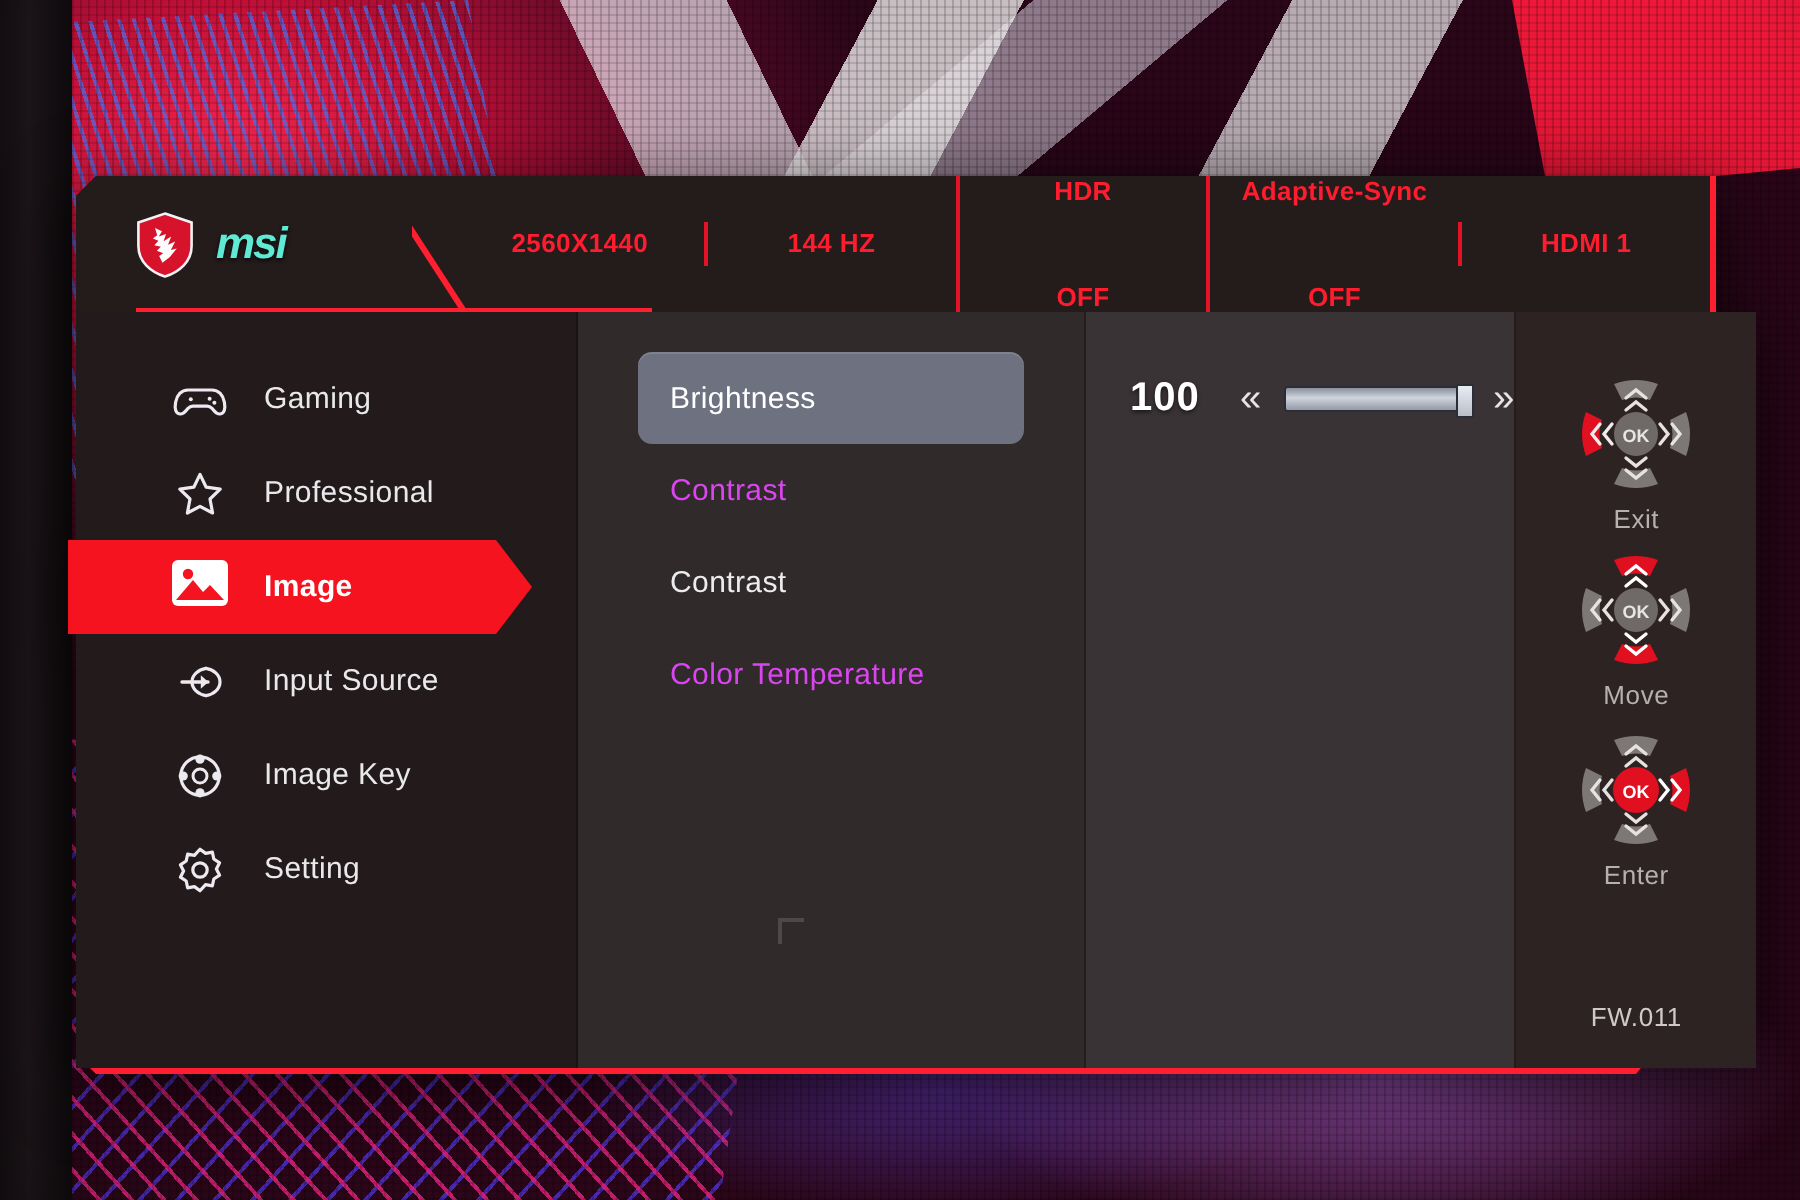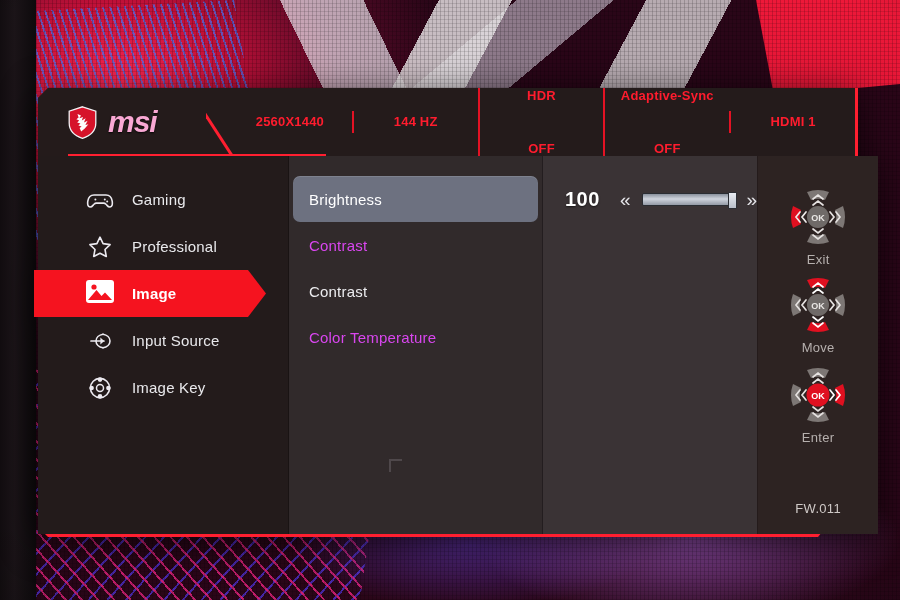--- a/index.html
+++ b/index.html
@@ -101,21 +101,21 @@
     background:#241b1b;
     clip-path:polygon(10px 0, 100% 0, 100% 100%, 0 100%, 0 10px);
     display:flex;align-items:stretch;
   }
   .hdr-logo{
     width:190px;display:flex;align-items:center;gap:11px;padding-left:30px;
     box-sizing:border-box;
   }
   .msi-shield{width:29px;height:33px;flex:0 0 auto;}
   .msi-word{
-    font-size:30px;font-weight:bold;font-style:italic;color:#f9a8d4;
+    font-size:22px;font-weight:bold;font-style:italic;color:#5eead4;
     letter-spacing:-1px;line-height:1;
     text-shadow:0 1px 2px rgba(0,0,0,.8);
   }
   .hdr-stats{flex:1;display:flex;align-items:center;}
   .hdr-stat{
     flex:1;text-align:center;color:#ff1c2e;font-size:13px;line-height:1.32;
     font-weight:600;letter-spacing:.2px;
     border-left:2px solid #e31224;
     padding:2px 0;
     align-self:center;
@@ -175,21 +175,21 @@
     clip-path:polygon(0 0,214px 0,232px 50%,214px 100%,0 100%);
     box-shadow:0 1px 5px rgba(0,0,0,.4);
   }
   .side-item .si-ico,.side-item .si-lbl{position:relative;z-index:1;}
   .img-ico-box{
     width:28px;height:23px;background:#fff;border-radius:3px;position:relative;overflow:hidden;
   }
 
   
   .mid-item{
-    height:46px;margin:0 4px;display:flex;align-items:center;
+    height:46px;margin:0 30px;display:flex;align-items:center;
     padding-left:16px;box-sizing:border-box;border-radius:7px;
     color:#ececef;font-size:15px;letter-spacing:.2px;
   }
   .mid-item.sel{background:#6d7180;color:#fff;box-shadow:inset 0 1px 0 rgba(255,255,255,.12);}
   .mid-item.dim{color:#d946ef;}
   .mid-corner{
     position:absolute;left:100px;bottom:62px;width:11px;height:11px;
     border-left:2px solid #5a5256;border-top:2px solid #5a5256;opacity:.75;
   }
 
@@ -328,20 +328,27 @@
           <circle cx="14" cy="14" r="9.6" fill="none" stroke="#eceaf0" stroke-width="1.6"></circle>
           <circle cx="14" cy="14" r="3.5" fill="none" stroke="#eceaf0" stroke-width="1.5"></circle>
           <circle cx="14" cy="5.6" r="2.3" fill="#eceaf0"></circle>
           <circle cx="14" cy="22.4" r="2.3" fill="#eceaf0"></circle>
           <circle cx="5.6" cy="14" r="2.3" fill="#eceaf0"></circle>
           <circle cx="22.4" cy="14" r="2.3" fill="#eceaf0"></circle>
         </svg>
         <span class="si-lbl">Image Key</span>
       </div>
 
+      <div class="side-item">
+        <svg class="si-ico" viewBox="0 0 28 28">
+          <path d="M14 3.6l2.8 2.1 3.4-.6.7 3.4 2.9 1.9-1.6 3.1 1.6 3.1-2.9 1.9-.7 3.4-3.4-.6L14 24.4l-2.8-2.1-3.4.6-.7-3.4-2.9-1.9 1.6-3.1-1.6-3.1 2.9-1.9.7-3.4 3.4.6z" fill="none" stroke="#eceaf0" stroke-width="1.6" stroke-linejoin="round"></path>
+          <circle cx="14" cy="14" r="3.6" fill="none" stroke="#eceaf0" stroke-width="1.6"></circle>
+        </svg>
+        <span class="si-lbl">Setting</span>
+      </div>
     </div>
 
     <div class="col-mid">
       <div class="mid-item sel">
         <span>Brightness</span>
       </div>
       <div class="mid-item dim">
         <span>Contrast</span>
       </div>
       <div class="mid-item">

